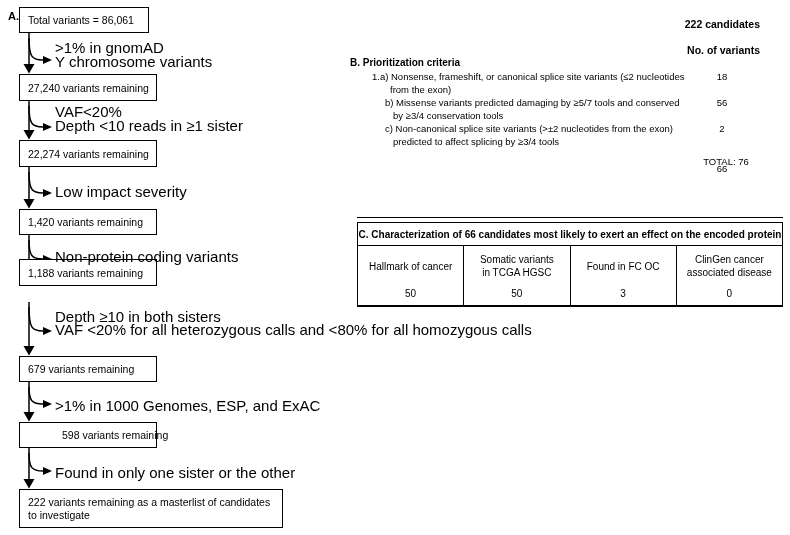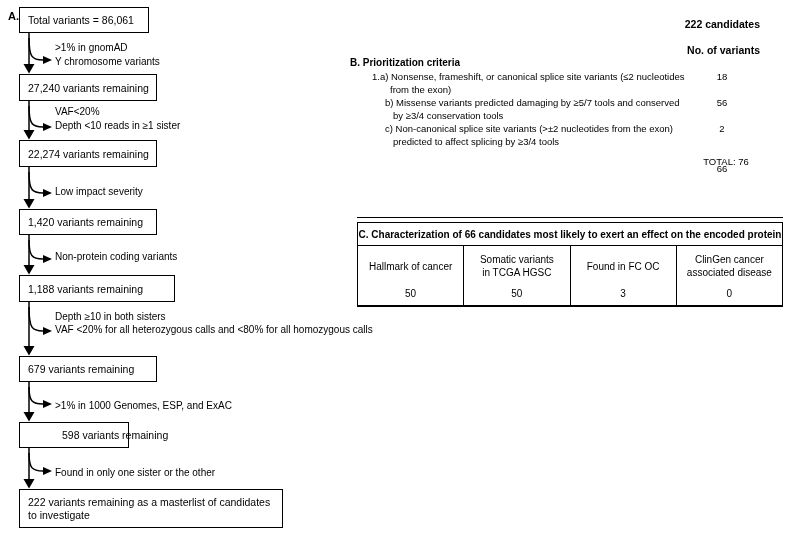--- a/index.html
+++ b/index.html
@@ -8,21 +8,21 @@
     font-family:"Liberation Sans", sans-serif; color:#000; overflow:hidden;
   }
   .bold { font-weight:bold; }
   .flow-box {
     position:absolute; border:1.5px solid #000; background:#fff;
     display:flex; align-items:center; padding:0 8px; font-size:10.5px;
     box-sizing:border-box; white-space:nowrap;
   }
   .flow-box.wrap { white-space:normal; align-items:flex-start; padding:6px 8px; line-height:13px; }
   .panel-label { position:absolute; font-weight:bold; font-size:11px; }
-  .filter { position:absolute; font-size:10px; line-height:13.5px; white-space:nowrap; }
+  .filter { position:absolute; font-size:15px; line-height:13.5px; white-space:nowrap; }
   .arrows { position:absolute; left:0; top:0; }
   .pb-line { position:absolute; font-size:9.5px; white-space:nowrap; }
   .pb-num  { position:absolute; font-size:9.5px; width:40px; text-align:center; }
   .pb-total{ position:absolute; font-size:9.5px; width:72px; text-align:center; }
   .hdr-right { position:absolute; font-size:10.5px; font-weight:bold; width:200px; text-align:right; }
   .toprule { position:absolute; left:357px; top:217px; width:426px; height:0; border-top:1px solid #000; }
   .tableC {
     position:absolute; left:357px; top:222px; width:426px; height:85px;
     border:1px solid #000; border-bottom-width:2px; box-sizing:border-box;
     display:flex; flex-direction:column; background:#fff;
@@ -83,23 +83,23 @@
       <polygon points="43,327 43,335 52,331"></polygon>
       <polygon points="43,400 43,408 52,404"></polygon>
       <polygon points="43,467 43,475 52,471"></polygon>
     </g>
   </svg>
 
   <div class="flow-box" style="left:19px; top:7px;   width:130px; height:26px;">Total variants = 86,061</div>
   <div class="flow-box" style="left:19px; top:74px;  width:138px; height:27px;">27,240 variants remaining</div>
   <div class="flow-box" style="left:19px; top:140px; width:138px; height:27px;">22,274 variants remaining</div>
   <div class="flow-box" style="left:19px; top:209px; width:138px; height:26px;">1,420 variants remaining</div>
-  <div class="flow-box" style="left:19px; top:275px; width:156px; height:27px;">1,188 variants remaining</div>
+  <div class="flow-box" style="left:19px; top:259px; width:138px; height:27px;">1,188 variants remaining</div>
   <div class="flow-box" style="left:19px; top:356px; width:138px; height:26px;">679 variants remaining</div>
-  <div class="flow-box" style="left:19px; top:422px; width:110px; height:26px;padding-left:42px;">598 variants remaining</div>
+  <div class="flow-box" style="left:19px; top:422px; width:138px; height:26px;padding-left:42px;">598 variants remaining</div>
   <div class="flow-box wrap" style="left:19px; top:489px; width:264px; height:39px;">222 variants remaining as a masterlist of candidates to investigate</div>
 
   <div class="filter" style="left:55px; top:41px;">
     <div>&gt;1% in gnomAD</div>
     <div>Y chromosome variants</div>
   </div>
   <div class="filter" style="left:55px; top:105px;">
     <div>VAF&lt;20%</div>
     <div>Depth &lt;10 reads in ≥1 sister</div>
   </div>

